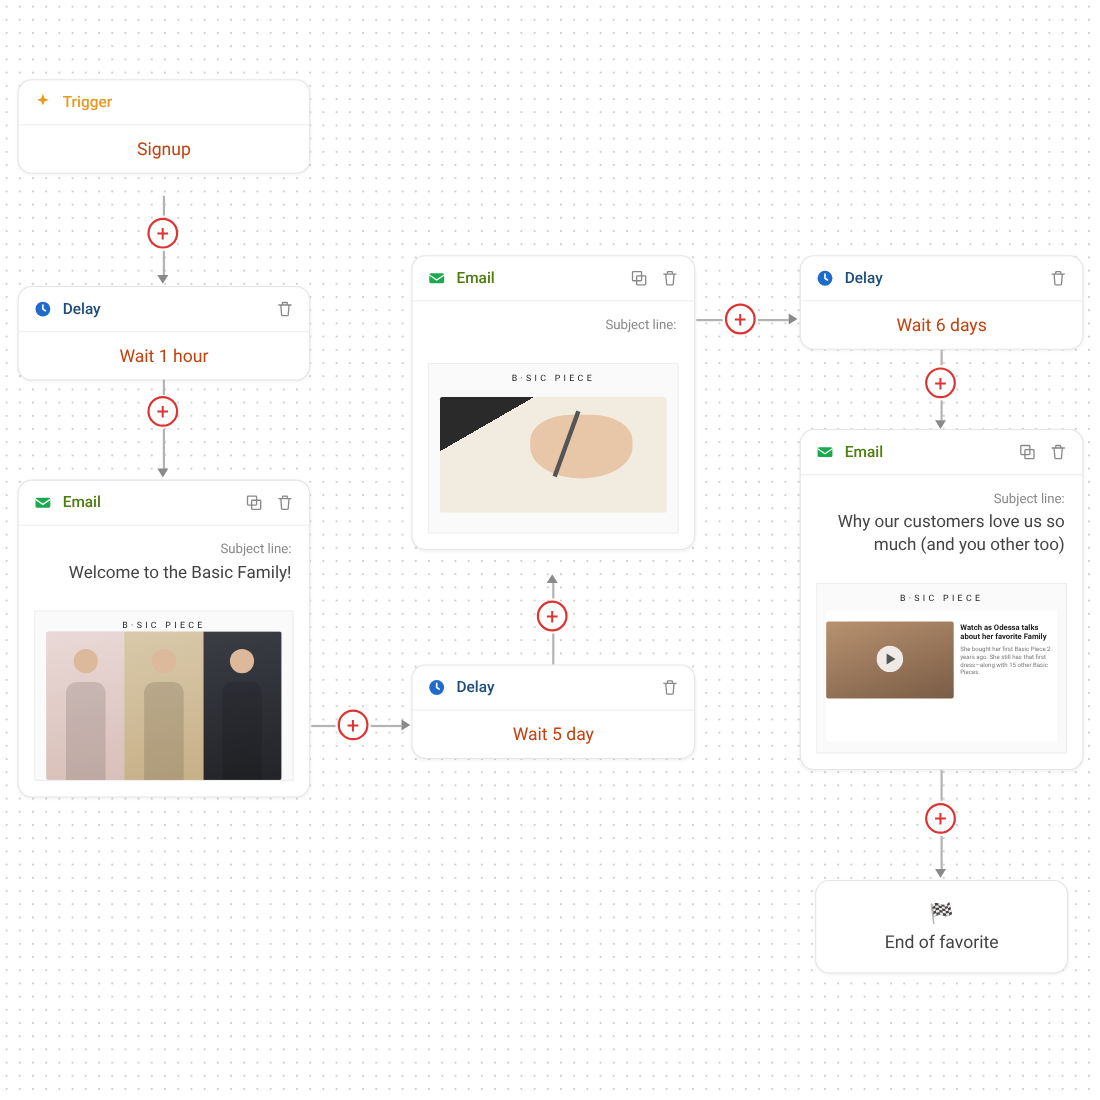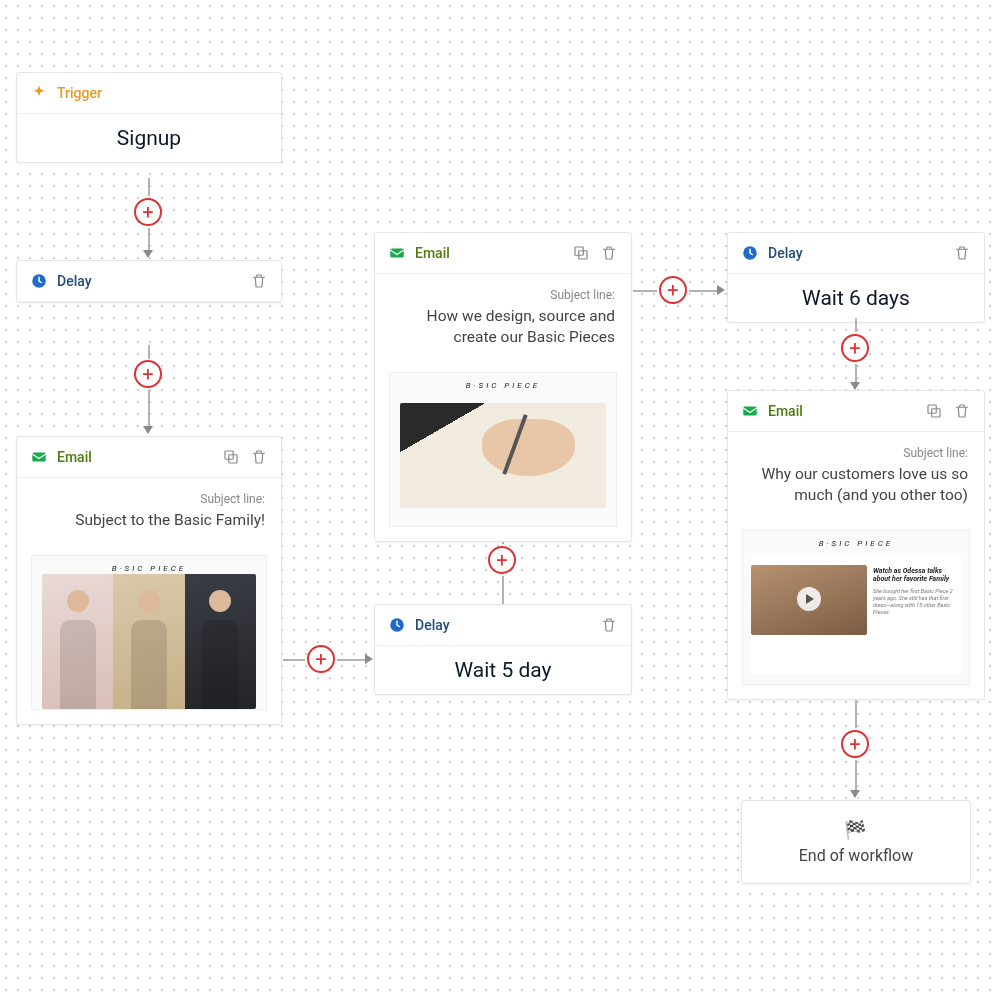--- a/index.html
+++ b/index.html
@@ -9,51 +9,51 @@
     background: #fff;
     background-image: radial-gradient(circle, #d0d0d0 1px, transparent 1px);
     background-size: 12px 12px;
     position: relative;
     color: #333;
   }
   .card {
     position: absolute;
     background: #fff;
     border: 1px solid #e5e5e5;
-    border-radius: 3px;
+    border-radius: 13px;
     box-shadow: 0 1px 3px rgba(0,0,0,0.05);
   }
   .card-header {
     display: flex; align-items: center;
     padding: 10px 12px;
     border-bottom: 1px solid #eee;
     gap: 8px;
   }
   .card-header .label {
     font-size: 14px; font-weight: 500;
   }
   .card-header .spacer { flex: 1; }
   .card-header .icon-btn { color: #888; }
   .card-body {
     padding: 12px 14px;
-    font-size: 21px;
-    color: #0f172a;
+    font-size: 16px;
+    color: #c2410c;
     text-align: center;
   }
   .email-body { text-align: right; padding: 14px 16px; }
   .subject-label { font-size: 12px; color: #888; margin-bottom: 4px; }
   .subject-text  { font-size: 15.5px; color: #444; line-height: 1.35; }
   .thumb {
     margin: 10px 14px 14px;
     height: 155px;
     border: 1px solid #eee;
     background: #fafafa;
     position: relative;
     overflow: hidden;
-    display: flex; align-items:center; justify-content:center;font-style:italic;
+    display: flex; align-items:center; justify-content:center;
   }
   .thumb .logo-text{
     position:absolute; top:8px; left:0; right:0; text-align:center;
     font-size:8px; letter-spacing:3px; color:#222;
   }
   .thumb .img-area{
     position:absolute; left:10px; right:10px; top:26px; bottom:10px;
     background:#ddd; border-radius:2px; overflow:hidden;
   }
   
@@ -134,20 +134,21 @@
         </svg>
     </span>
     <span class="label delay-label">Delay</span>
     <span class="spacer"></span>
     <span class="ic icon-btn">
       <svg viewBox="0 0 24 24" fill="none" stroke="#888" stroke-width="1.6">
           <path d="M4 7h16M9 7V5a1 1 0 011-1h4a1 1 0 011 1v2m-8 0l1 12a1 1 0 001 1h6a1 1 0 001-1l1-12"></path>
         </svg>
     </span>
   </div>
+  <div class="card-body">Wait 1 hour</div>
 </div>
 
 <div class="vline" style="left:148px; top:345px; height:14px;"></div>
 <div class="plus-btn" style="left:134px; top:360px;">
     <span>+</span>
   </div>
 <div class="vline" style="left:148px; top:390px; height:36px;"></div>
 <div class="ahead-down" style="left:143px; top:426px;"></div>
 
 <div class="card" style="left:16px; top:436px; width:266px;">
@@ -167,21 +168,21 @@
         </svg>
     </span>
     <span class="ic icon-btn">
       <svg viewBox="0 0 24 24" fill="none" stroke="#888" stroke-width="1.6">
           <path d="M4 7h16M9 7V5a1 1 0 011-1h4a1 1 0 011 1v2m-8 0l1 12a1 1 0 001 1h6a1 1 0 001-1l1-12"></path>
         </svg>
     </span>
   </div>
   <div class="email-body">
     <div class="subject-label">Subject line:</div>
-    <div class="subject-text">Subject to the Basic Family!</div>
+    <div class="subject-text">Welcome to the Basic Family!</div>
   </div>
   <div class="thumb t1">
     <span class="logo-text">B·SIC PIECE</span>
     <div class="img-area">
       <div class="panel">
           <div class="head"></div>
           <div class="body"></div>
         </div>
       <div class="panel">
           <div class="head"></div>
@@ -245,21 +246,20 @@
         </svg>
     </span>
     <span class="ic icon-btn">
       <svg viewBox="0 0 24 24" fill="none" stroke="#888" stroke-width="1.6">
           <path d="M4 7h16M9 7V5a1 1 0 011-1h4a1 1 0 011 1v2m-8 0l1 12a1 1 0 001 1h6a1 1 0 001-1l1-12"></path>
         </svg>
     </span>
   </div>
   <div class="email-body">
     <div class="subject-label">Subject line:</div>
-    <div class="subject-text">How we design, source and create our Basic Pieces</div>
   </div>
   <div class="thumb t2">
     <span class="logo-text">B·SIC PIECE</span>
     <div class="img-area">
         <div class="hand"></div>
         <div class="pen"></div>
       </div>
   </div>
 </div>
 
@@ -337,14 +337,14 @@
 
 <div class="vline" style="left:855px; top:700px; height:28px;"></div>
 <div class="plus-btn" style="left:841px; top:730px;">
     <span>+</span>
   </div>
 <div class="vline" style="left:855px; top:760px; height:30px;"></div>
 <div class="ahead-down" style="left:850px; top:790px;"></div>
 
 <div class="card end-card" style="left:741px; top:800px; width:230px;">
   <span class="flag">🏁</span>
-  <span class="end-text">End of workflow</span>
+  <span class="end-text">End of favorite</span>
 </div>
 
 </body></html>

